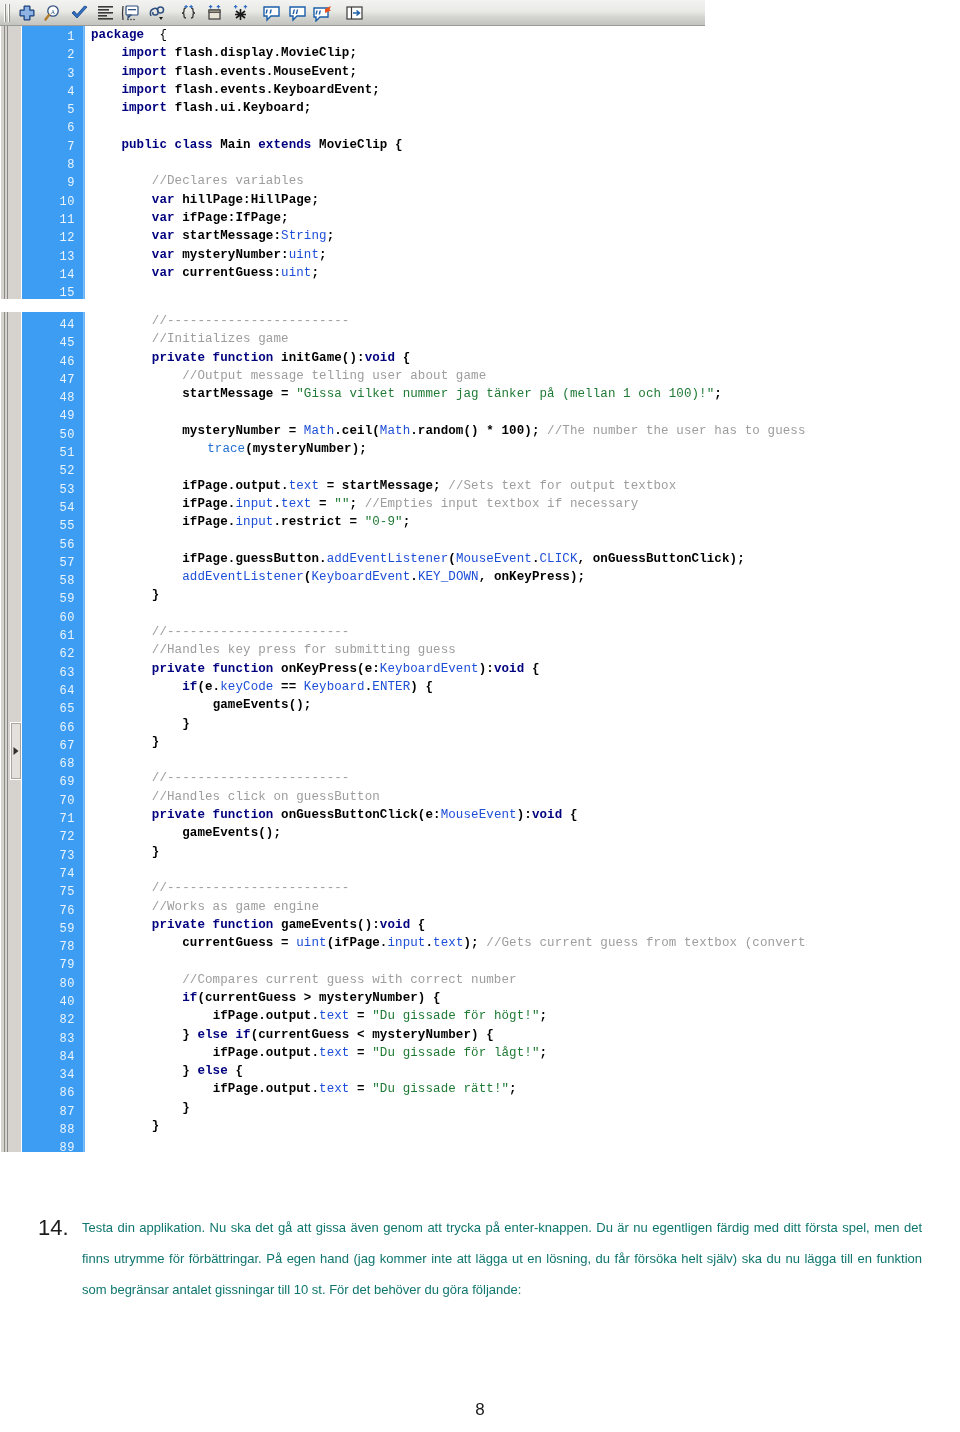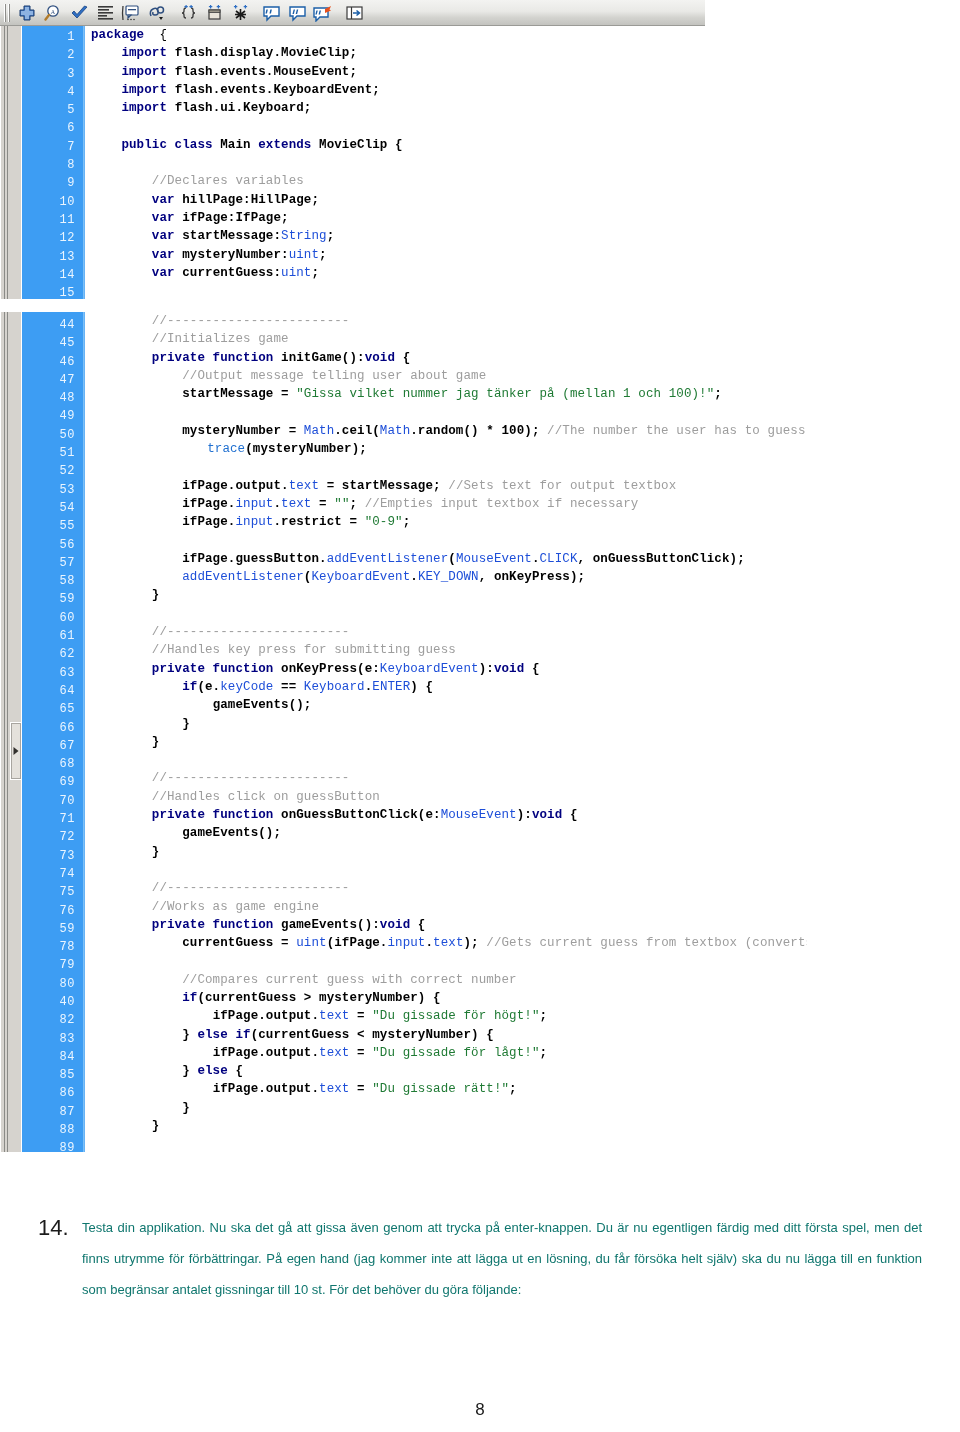--- a/index.html
+++ b/index.html
@@ -397,21 +397,21 @@
           <div class="gnum">75</div>
           <div class="gnum">76</div>
           <div class="gnum">59</div>
           <div class="gnum">78</div>
           <div class="gnum">79</div>
           <div class="gnum">80</div>
           <div class="gnum">40</div>
           <div class="gnum">82</div>
           <div class="gnum">83</div>
           <div class="gnum">84</div>
-          <div class="gnum">85</div>
+          <div class="gnum">34</div>
           <div class="gnum">86</div>
           <div class="gnum">87</div>
           <div class="gnum">88</div>
           <div class="gnum">89</div>
         </div>
       <div class="gutter-edge"></div>
     </div>
     <div class="code-area"><div class="cline"><span class="pln">        </span><span class="cmt">//------------------------</span></div><div class="cline"><span class="pln">        </span><span class="cmt">//Initializes game</span></div><div class="cline"><span class="pln">        </span><span class="kw">private function</span><span class="id"> initGame():</span><span class="kw">void</span><span class="id"> {</span></div><div class="cline"><span class="pln">            </span><span class="cmt">//Output message telling user about game</span></div><div class="cline"><span class="pln">            </span><span class="id">startMessage = </span><span class="str">"Gissa vilket nummer jag tänker på (mellan 1 och 100)!"</span><span class="id">;</span></div><div class="cline">&nbsp;</div><div class="cline"><span class="pln">            </span><span class="id">mysteryNumber = </span><span class="typ">Math</span><span class="id">.ceil(</span><span class="typ">Math</span><span class="id">.random() * 100); </span><span class="cmt">//The number the user has to guess</span></div><div class="cline"><span class="pln">            </span><span class="fn">trace</span><span class="id">(mysteryNumber);</span></div><div class="cline">&nbsp;</div><div class="cline"><span class="pln">            </span><span class="id">ifPage.output.</span><span class="typ">text</span><span class="id"> = startMessage; </span><span class="cmt">//Sets text for output textbox</span></div><div class="cline"><span class="pln">            </span><span class="id">ifPage.</span><span class="typ">input</span><span class="id">.</span><span class="typ">text</span><span class="id"> = </span><span class="str">""</span><span class="id">; </span><span class="cmt">//Empties input textbox if necessary</span></div><div class="cline"><span class="pln">            </span><span class="id">ifPage.</span><span class="typ">input</span><span class="id">.restrict = </span><span class="str">"0-9"</span><span class="id">;</span></div><div class="cline">&nbsp;</div><div class="cline"><span class="pln">            </span><span class="id">ifPage.guessButton.</span><span class="typ">addEventListener</span><span class="id">(</span><span class="typ">MouseEvent</span><span class="id">.</span><span class="typ">CLICK</span><span class="id">, onGuessButtonClick);</span></div><div class="cline"><span class="pln">            </span><span class="typ">addEventListener</span><span class="id">(</span><span class="typ">KeyboardEvent</span><span class="id">.</span><span class="typ">KEY_DOWN</span><span class="id">, onKeyPress);</span></div><div class="cline"><span class="pln">        </span><span class="id">}</span></div><div class="cline">&nbsp;</div><div class="cline"><span class="pln">        </span><span class="cmt">//------------------------</span></div><div class="cline"><span class="pln">        </span><span class="cmt">//Handles key press for submitting guess</span></div><div class="cline"><span class="pln">        </span><span class="kw">private function</span><span class="id"> onKeyPress(e:</span><span class="typ">KeyboardEvent</span><span class="id">):</span><span class="kw">void</span><span class="id"> {</span></div><div class="cline"><span class="pln">            </span><span class="kw">if</span><span class="id">(e.</span><span class="typ">keyCode</span><span class="id"> == </span><span class="typ">Keyboard</span><span class="id">.</span><span class="typ">ENTER</span><span class="id">) {</span></div><div class="cline"><span class="pln">                </span><span class="id">gameEvents();</span></div><div class="cline"><span class="pln">            </span><span class="id">}</span></div><div class="cline"><span class="pln">        </span><span class="id">}</span></div><div class="cline">&nbsp;</div><div class="cline"><span class="pln">        </span><span class="cmt">//------------------------</span></div><div class="cline"><span class="pln">        </span><span class="cmt">//Handles click on guessButton</span></div><div class="cline"><span class="pln">        </span><span class="kw">private function</span><span class="id"> onGuessButtonClick(e:</span><span class="typ">MouseEvent</span><span class="id">):</span><span class="kw">void</span><span class="id"> {</span></div><div class="cline"><span class="pln">            </span><span class="id">gameEvents();</span></div><div class="cline"><span class="pln">        </span><span class="id">}</span></div><div class="cline">&nbsp;</div><div class="cline"><span class="pln">        </span><span class="cmt">//------------------------</span></div><div class="cline"><span class="pln">        </span><span class="cmt">//Works as game engine</span></div><div class="cline"><span class="pln">        </span><span class="kw">private function</span><span class="id"> gameEvents():</span><span class="kw">void</span><span class="id"> {</span></div><div class="cline"><span class="pln">            </span><span class="id">currentGuess = </span><span class="typ">uint</span><span class="id">(ifPage.</span><span class="typ">input</span><span class="id">.</span><span class="typ">text</span><span class="id">); </span><span class="cmt">//Gets current guess from textbox (converts to uint)</span></div><div class="cline">&nbsp;</div><div class="cline"><span class="pln">            </span><span class="cmt">//Compares current guess with correct number</span></div><div class="cline"><span class="pln">            </span><span class="kw">if</span><span class="id">(currentGuess &gt; mysteryNumber) {</span></div><div class="cline"><span class="pln">                </span><span class="id">ifPage.output.</span><span class="typ">text</span><span class="id"> = </span><span class="str">"Du gissade för högt!"</span><span class="id">;</span></div><div class="cline"><span class="pln">            </span><span class="id">} </span><span class="kw">else if</span><span class="id">(currentGuess &lt; mysteryNumber) {</span></div><div class="cline"><span class="pln">                </span><span class="id">ifPage.output.</span><span class="typ">text</span><span class="id"> = </span><span class="str">"Du gissade för lågt!"</span><span class="id">;</span></div><div class="cline"><span class="pln">            </span><span class="id">} </span><span class="kw">else</span><span class="id"> {</span></div><div class="cline"><span class="pln">                </span><span class="id">ifPage.output.</span><span class="typ">text</span><span class="id"> = </span><span class="str">"Du gissade rätt!"</span><span class="id">;</span></div><div class="cline"><span class="pln">            </span><span class="id">}</span></div><div class="cline"><span class="pln">        </span><span class="id">}</span></div><div class="cline">&nbsp;</div></div>
   </div>
 

